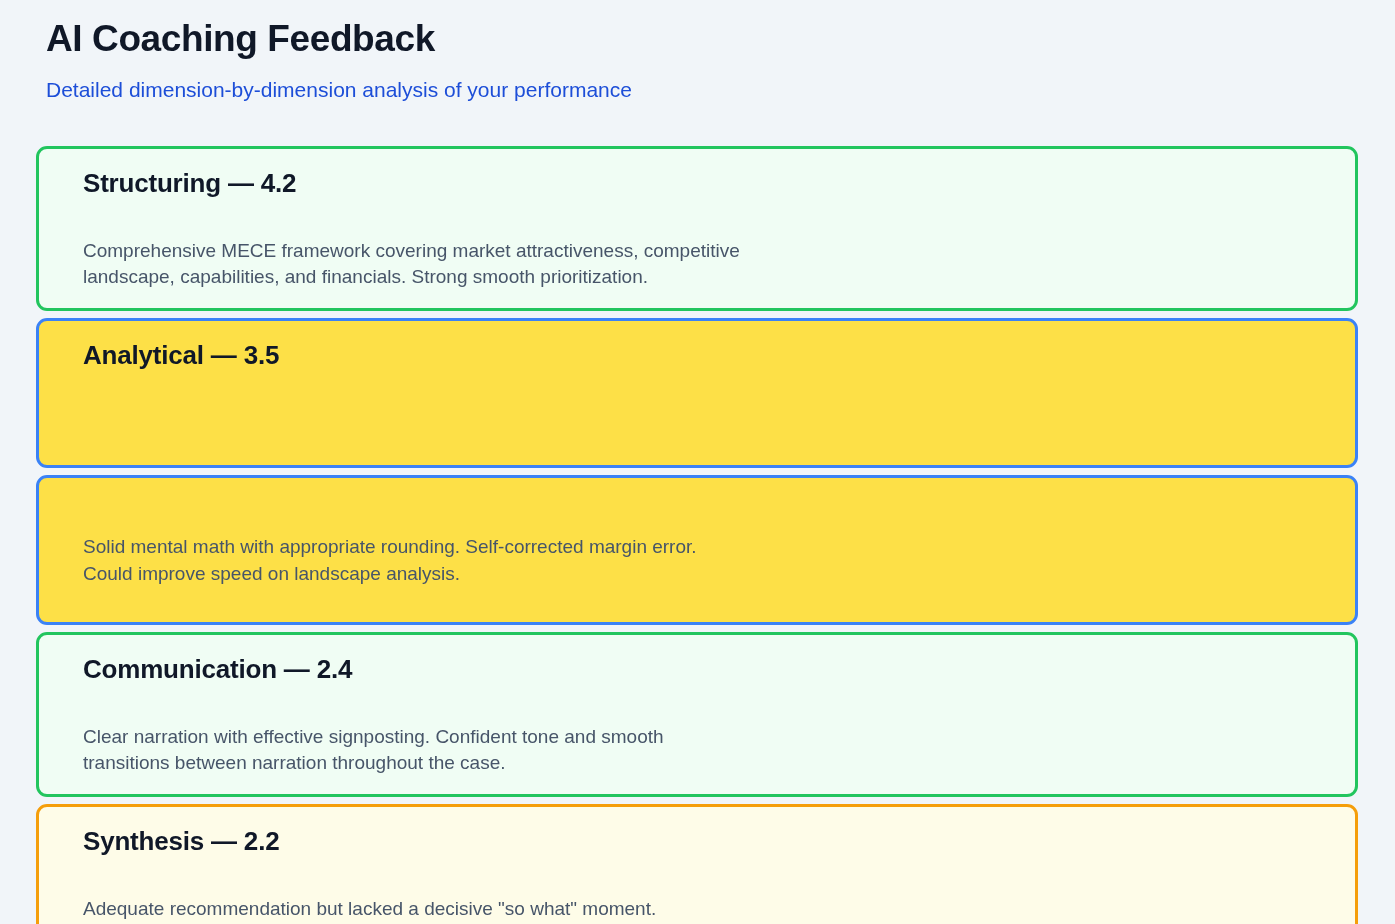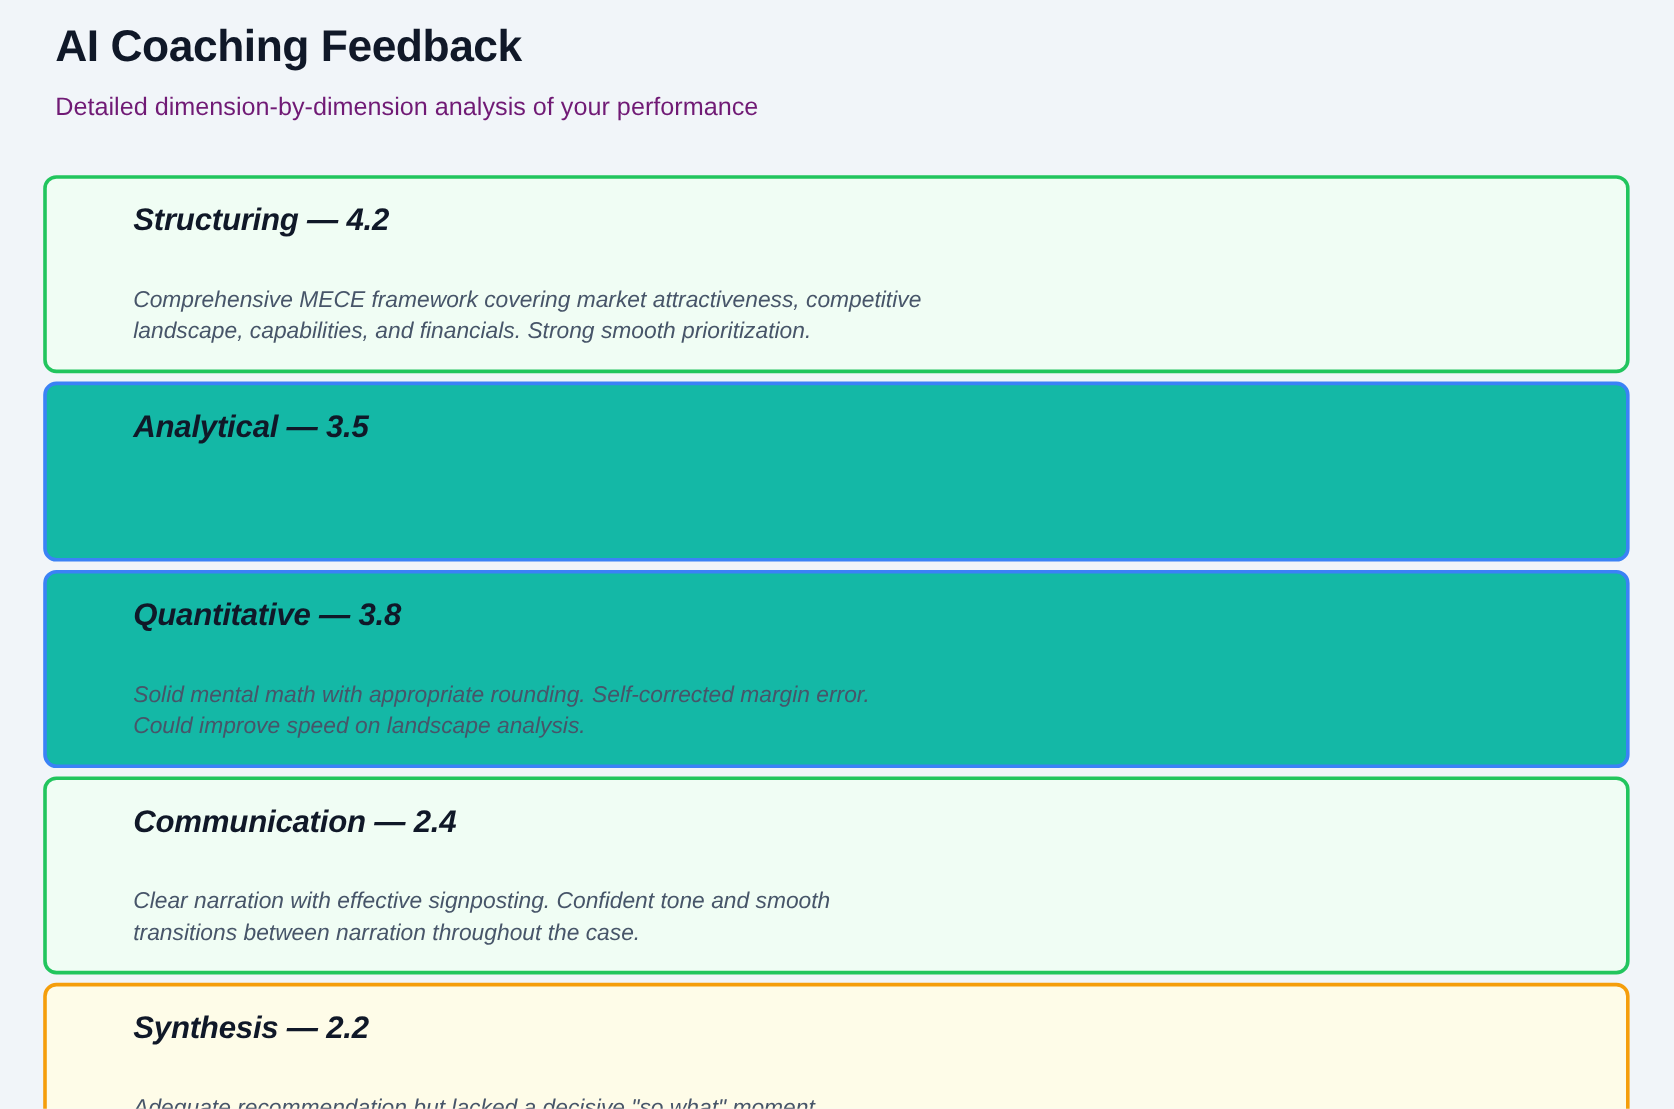--- a/index.html
+++ b/index.html
@@ -26,47 +26,46 @@
     font-size: 37px;
     font-weight: bold;
     color: #101828;
     letter-spacing: -0.4px;
     line-height: 1.22;
     margin: 0;
     padding-top: 8px;
   }
   .page-subtitle {
     font-size: 21px;
-    color: #701a75;
+    color: #1d4ed8;
     line-height: 1.3;
     margin: 0;
     padding-top: 15px;
   }
   .cards {
     margin-top: 43px;
     padding: 0 37px 0 36px;
     display: flex;
     flex-direction: column;
     gap: 7px;
   }
   .feedback-card {
     border-radius: 11px;
     border-width: 3px;
     border-style: solid;
-    padding: 18px 0 18px 72px;
+    padding: 18px 0 18px 44px;
     min-height: 150px;
-    font-style: italic;
   }
   .feedback-card.tone-green {
     border-color: #22c55e;
     background: #f0fdf4;
   }
   .feedback-card.tone-blue {
     border-color: #3b82f6;
-    background: #14b8a6;
+    background: #fde047;
   }
   .feedback-card.tone-orange {
     border-color: #f59e0b;
     background: #fefce8;
   }
   .card-title {
     font-size: 26px;
     font-weight: bold;
     color: #101828;
     margin: 0;
@@ -99,21 +98,20 @@
       <h2 class="card-title">Structuring — 4.2</h2>
       <p class="card-body">Comprehensive MECE framework covering market attractiveness, competitive
 landscape, capabilities, and financials. Strong smooth prioritization.</p>
     </div>
 
     <div class="feedback-card tone-blue">
       <h2 class="card-title">Analytical — 3.5</h2>
     </div>
 
     <div class="feedback-card tone-blue">
-      <h2 class="card-title">Quantitative — 3.8</h2>
       <p class="card-body">Solid mental math with appropriate rounding. Self-corrected margin error.
 Could improve speed on landscape analysis.</p>
     </div>
 
     <div class="feedback-card tone-green">
       <h2 class="card-title">Communication — 2.4</h2>
       <p class="card-body">Clear narration with effective signposting. Confident tone and smooth
 transitions between narration throughout the case.</p>
     </div>
 

